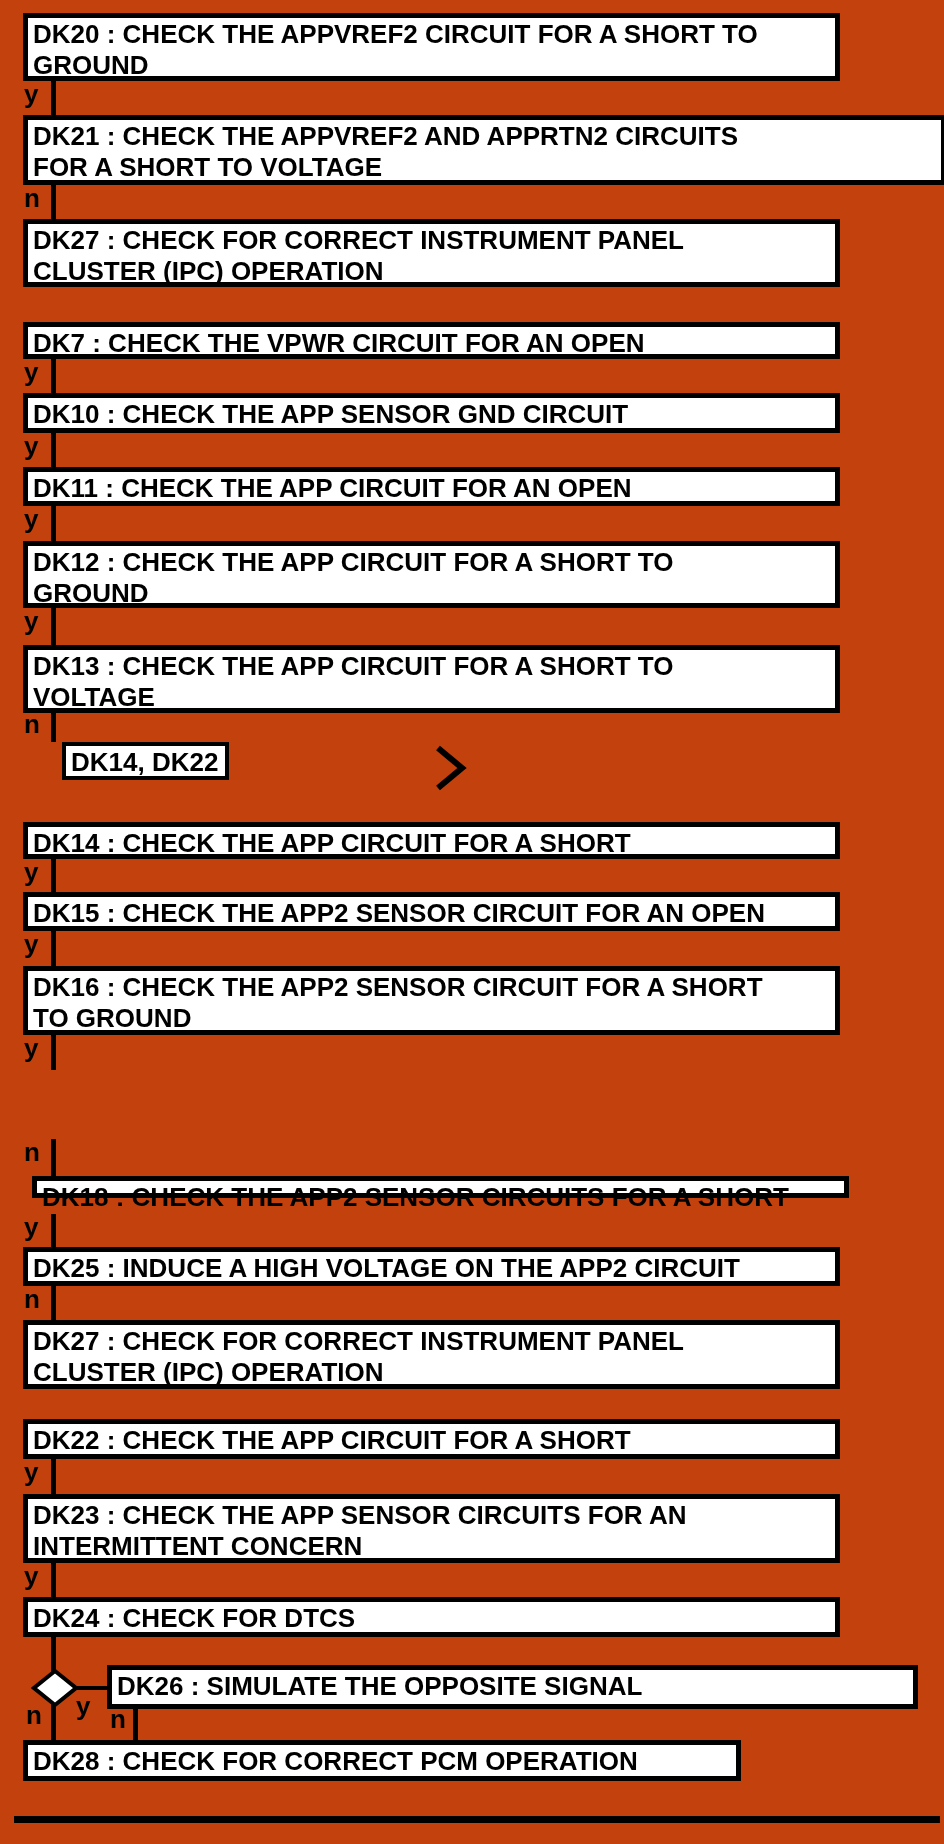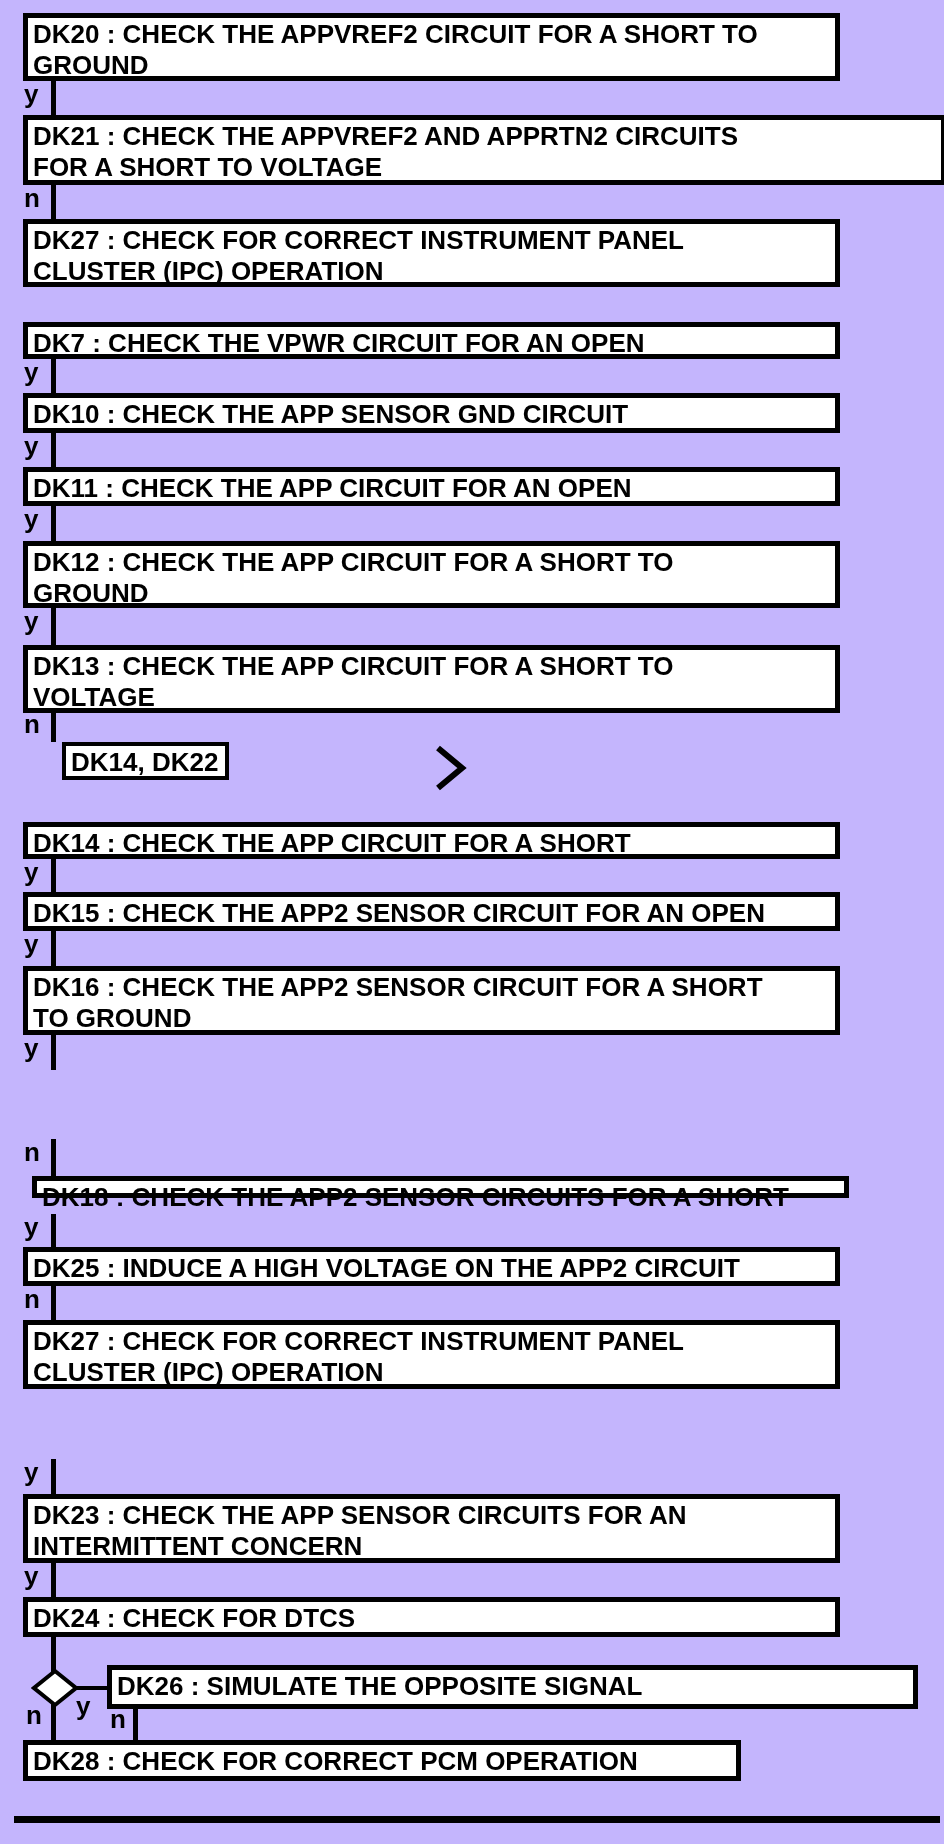--- a/index.html
+++ b/index.html
@@ -1,16 +1,16 @@
 <!DOCTYPE html>
 <html><head>
 <meta charset="utf-8">
 <style>
   html,body{margin:0;padding:0;background:#ffffff;}
-  #page{position:relative;width:944px;height:1844px;background:#c4b5fd;overflow:hidden;
+  #page{position:relative;width:944px;height:1844px;background:#c2410c;overflow:hidden;
         font-family:"Liberation Sans",sans-serif;}
   .box{position:absolute;box-sizing:border-box;border:5px solid #000;background:#fff;
        color:#000;font-weight:bold;font-size:26px;line-height:31px;white-space:pre;
        padding:1px 0 0 5px;}
   .box.small{border-width:4px;margin-left:36px;}
   .vline{position:absolute;width:5px;background:#000;}
   .hline{position:absolute;height:4px;background:#000;}
   .lbl{position:absolute;color:#000;font-weight:bold;font-size:26px;line-height:26px;}
   .rule{position:absolute;height:7px;background:#000;}
   svg{position:absolute;display:block;}
@@ -81,20 +81,21 @@
   <div class="vline" style="left:51px;top:1214px;height:33px"></div>
   <div class="lbl" style="left:24px;top:1214px">y</div>
 
   <div class="box" style="left:23px;top:1247px;width:817px;height:39px">DK25 : INDUCE A HIGH VOLTAGE ON THE APP2 CIRCUIT</div>
   <div class="vline" style="left:51px;top:1286px;height:34px"></div>
   <div class="lbl" style="left:24px;top:1286px">n</div>
 
   <div class="box" style="left:23px;top:1320px;width:817px;height:69px">DK27 : CHECK FOR CORRECT INSTRUMENT PANEL
 CLUSTER (IPC) OPERATION</div>
 
+  <div class="box" style="left:23px;top:1419px;width:817px;height:40px">DK22 : CHECK THE APP CIRCUIT FOR A SHORT</div>
   <div class="vline" style="left:51px;top:1459px;height:35px"></div>
   <div class="lbl" style="left:24px;top:1459px">y</div>
 
   <div class="box" style="left:23px;top:1494px;width:817px;height:69px">DK23 : CHECK THE APP SENSOR CIRCUITS FOR AN
 INTERMITTENT CONCERN</div>
   <div class="vline" style="left:51px;top:1563px;height:34px"></div>
   <div class="lbl" style="left:24px;top:1563px">y</div>
 
   <div class="box" style="left:23px;top:1597px;width:817px;height:40px">DK24 : CHECK FOR DTCS</div>
 

